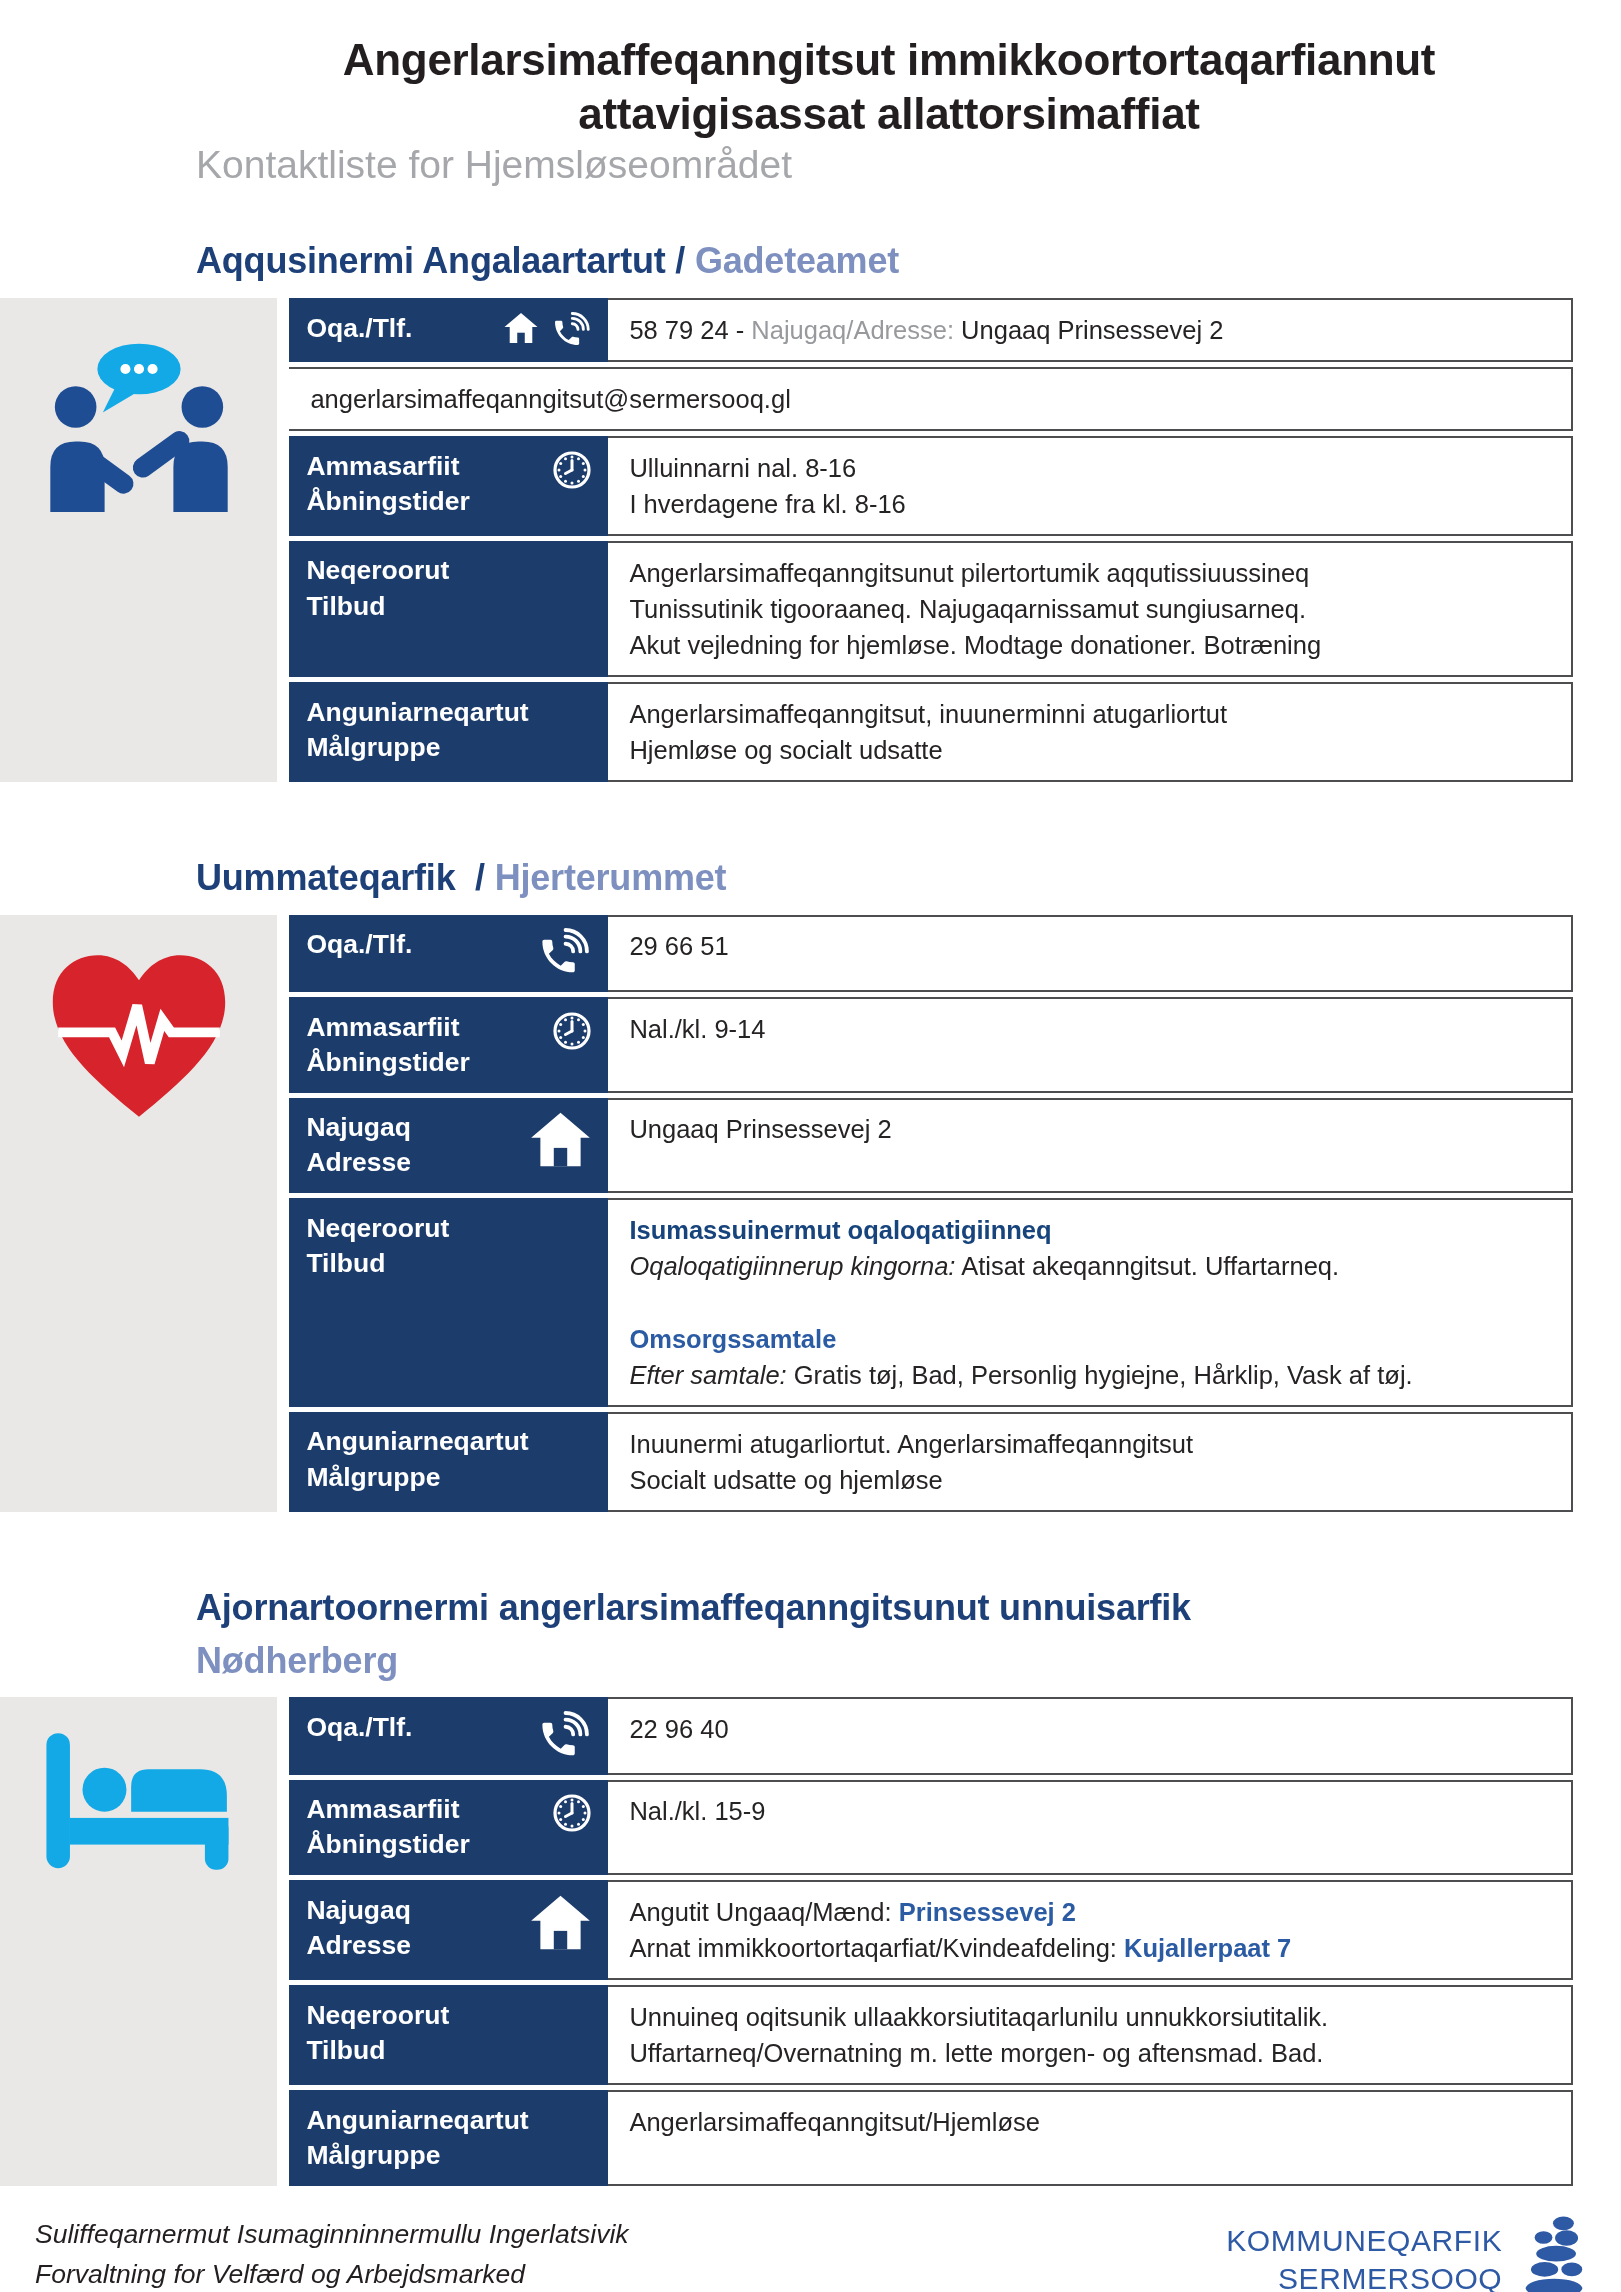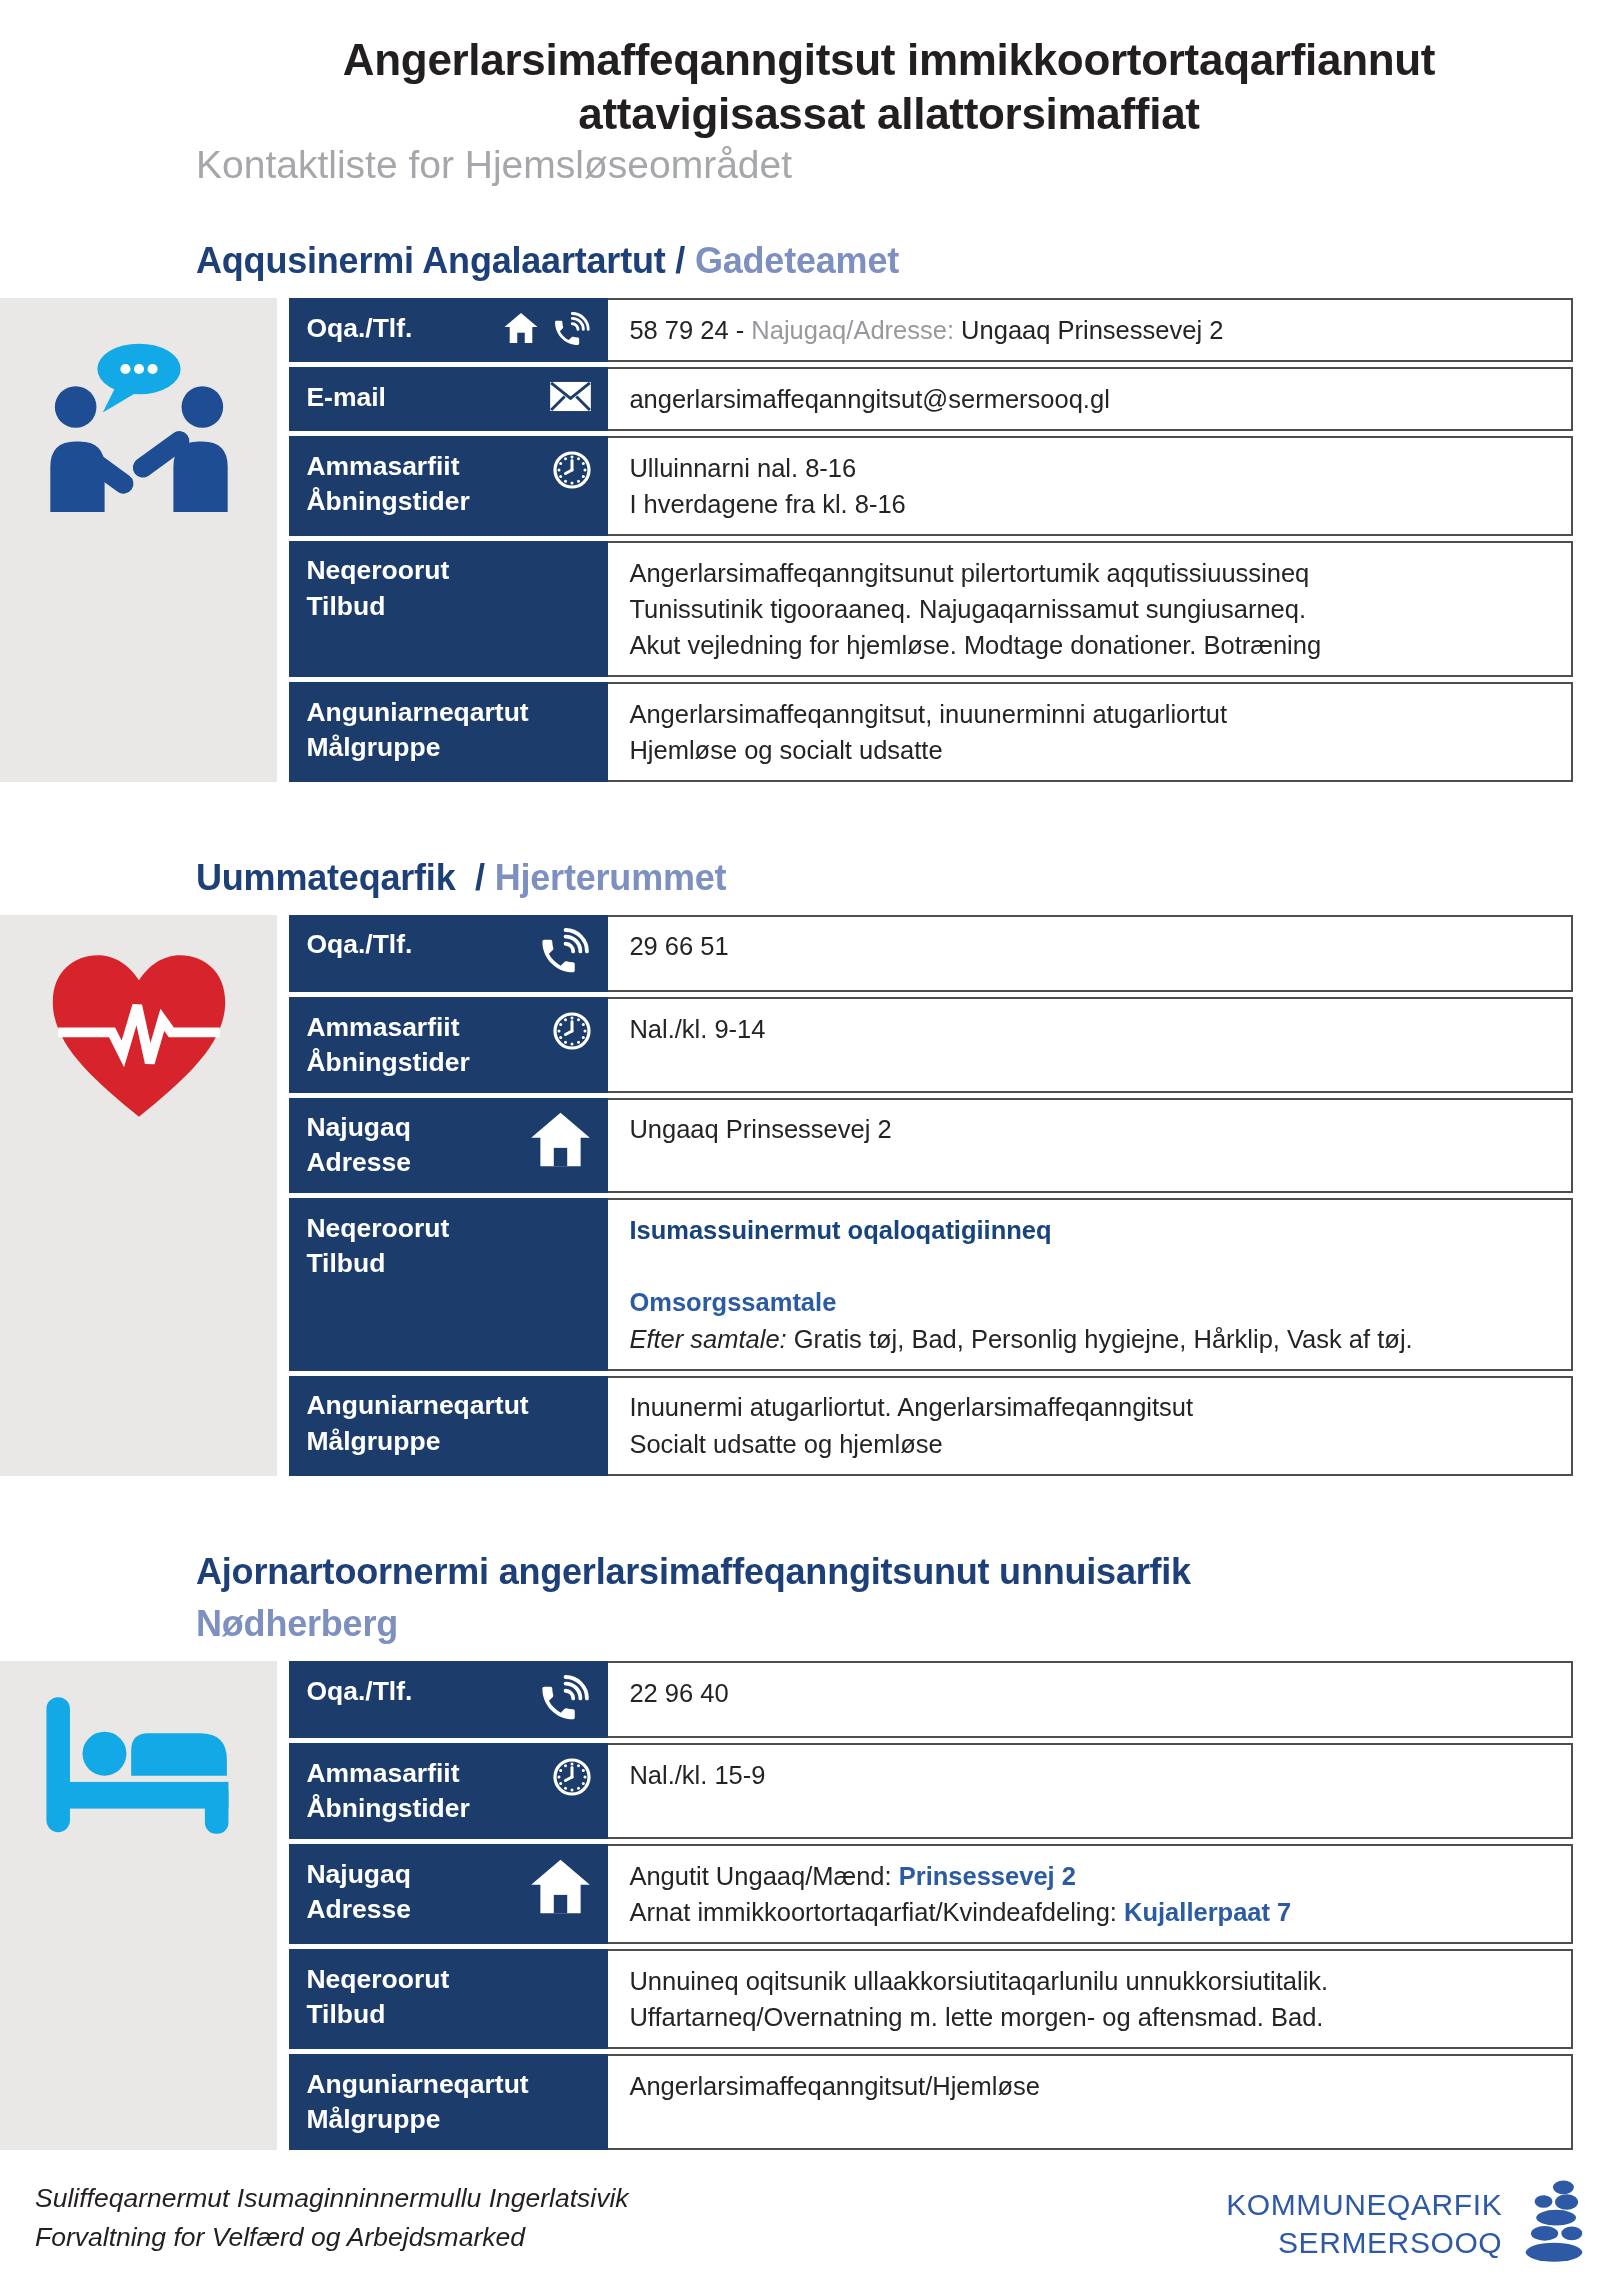--- a/index.html
+++ b/index.html
@@ -115,31 +115,20 @@
                     <path d="M13.5 .9a10.1 10.1 0 0 1 10.1 10.1"></path>
                   </g>
                 </svg>
               </div>
             </div>
             <div class="value-cell">
               <div class="vline"><span class="seg-plain">58 79 24 - </span><span class="seg-gray">Najugaq/Adresse:</span><span class="seg-plain"> Ungaaq Prinsessevej 2</span></div>
             </div>
           </div>
           <div class="row">
-            <div class="label-cell">
-              <div class="label-text">E-mail</div>
-              <div class="cell-icons">
-                <svg width="43" height="31" viewBox="0 0 44 32">
-                  <rect x="1" y="1" width="42" height="30" style="fill:#fff"></rect>
-                  <path d="M2 2 22 18 42 2" style="fill:none;stroke:var(--navy_cell);stroke-width:3"></path>
-                  <path d="M2 30 16 16" style="fill:none;stroke:var(--navy_cell);stroke-width:3"></path>
-                  <path d="M42 30 28 16" style="fill:none;stroke:var(--navy_cell);stroke-width:3"></path>
-                </svg>
-              </div>
-            </div>
             <div class="value-cell">
               <div class="vline"><span class="seg-plain">angerlarsimaffeqanngitsut@sermersooq.gl</span></div>
             </div>
           </div>
           <div class="row">
             <div class="label-cell">
               <div class="label-text">Ammasarfiit<br>Åbningstider</div>
               <div class="cell-icons">
                 <svg width="40" height="40" viewBox="0 0 40 40">
                   <circle cx="20" cy="20" r="17" style="fill:none;stroke:#fff;stroke-width:3.2"></circle>
@@ -264,20 +253,21 @@
             <div class="value-cell">
               <div class="vline"><span class="seg-plain">Ungaaq Prinsessevej 2</span></div>
             </div>
           </div>
           <div class="row">
             <div class="label-cell">
               <div class="label-text">Neqeroorut<br>Tilbud</div>
             </div>
             <div class="value-cell">
               <div class="vline"><span class="seg-accent-dark">Isumassuinermut oqaloqatigiinneq</span></div>
+              <div class="vline"><span class="seg-italic">Oqaloqatigiinnerup kingorna:</span><span class="seg-plain"> Atisat akeqanngitsut. Uffartarneq.</span></div>
               <div class="vline"><span class="seg-plain"></span></div>
               <div class="vline"><span class="seg-accent-mid">Omsorgssamtale</span></div>
               <div class="vline"><span class="seg-italic">Efter samtale:</span><span class="seg-plain"> Gratis tøj, Bad, Personlig hygiejne, Hårklip, Vask af tøj.</span></div>
             </div>
           </div>
           <div class="row">
             <div class="label-cell">
               <div class="label-text">Anguniarneqartut<br>Målgruppe</div>
             </div>
             <div class="value-cell">

